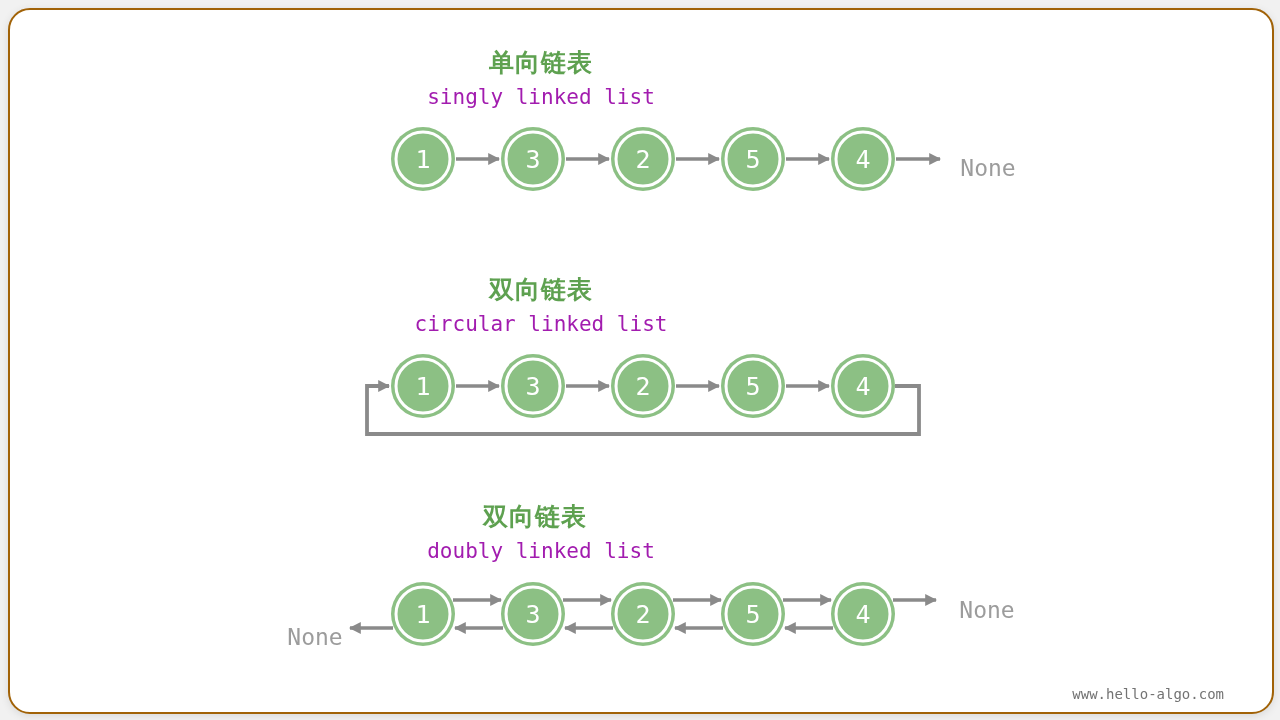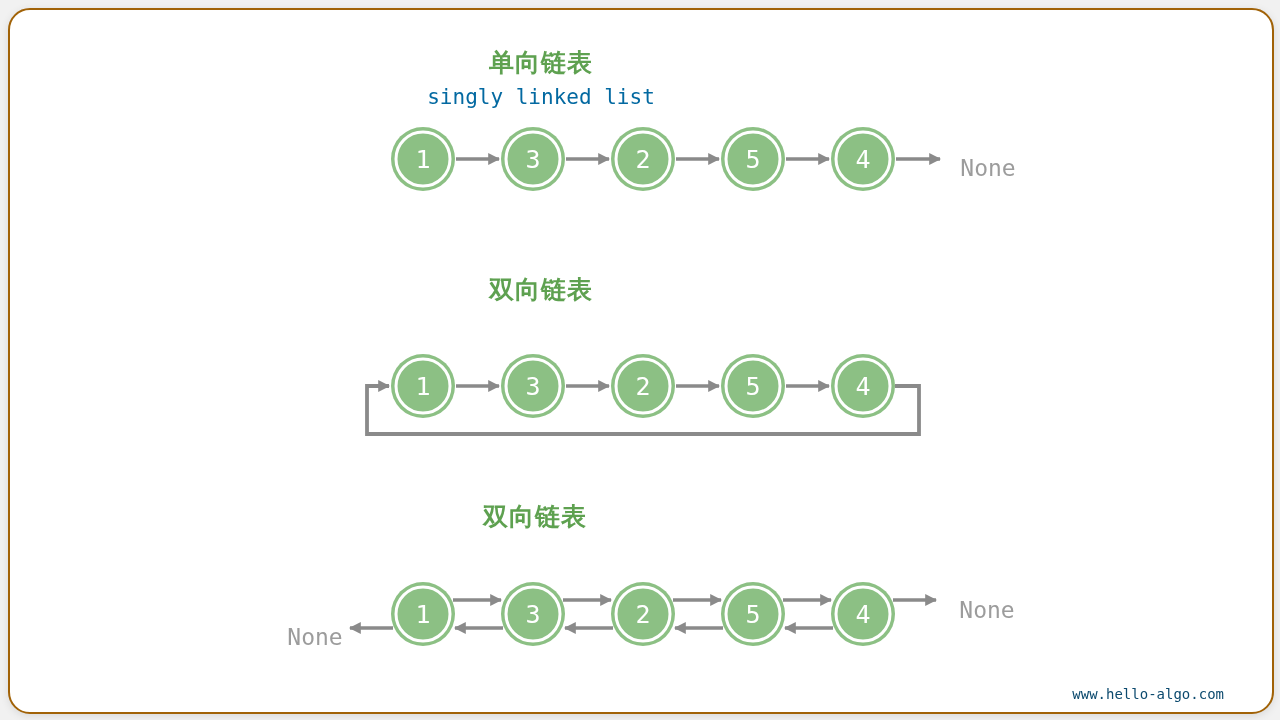--- a/index.html
+++ b/index.html
@@ -24,34 +24,34 @@
   .zh-title {
     font-family: "Liberation Sans", sans-serif;
     font-weight: 700;
     font-size: 25px;
     color: #5ea150;
     letter-spacing: 1px;
   }
   .en-title {
     font-family: "DejaVu Sans Mono", monospace;
     font-size: 21px;
-    color: #0369a1;
+    color: #a21caf;
   }
   .none-label {
     font-family: "DejaVu Sans Mono", monospace;
     font-size: 23px;
     color: #9c9c9c;
   }
   .watermark {
     position: absolute;
     right: 48px;
     top: 676px;
     font-family: "DejaVu Sans Mono", monospace;
     font-size: 14px;
-    color: #0c4a6e;
+    color: #737373;
     white-space: nowrap;
   }
   svg.diagram { position: absolute; left: 0; top: 0; }
   .arrow, .loopline {
     stroke: #8a8a8a;
     stroke-width: 3.3;
     fill: none;
   }
   .loopline { stroke-width: 3.8; }
   .node-outer { fill: #8cc084; }
@@ -65,22 +65,24 @@
 </style>
 </head>
 <body>
 
 <div class="card">
 
   <div class="abs zh-title" style="left:531px; top:52px">单向链表</div>
   <div class="abs en-title" style="left:531px; top:87px">singly linked list</div>
 
   <div class="abs zh-title" style="left:531px; top:279px">双向链表</div>
+  <div class="abs en-title" style="left:531px; top:314px">circular linked list</div>
 
   <div class="abs zh-title" style="left:525px; top:506px">双向链表</div>
+  <div class="abs en-title" style="left:531px; top:541px">doubly linked list</div>
 
   <div class="abs none-label" style="left:978px; top:158px">None</div>
   <div class="abs none-label" style="left:305px; top:627px">None</div>
   <div class="abs none-label" style="left:977px; top:600px">None</div>
 
   <div class="watermark">www.hello-algo.com</div>
 
   <svg class="diagram" width="1262" height="702" viewBox="8 8 1262 702">
     <defs>
       <marker id="ah" viewBox="0 0 10 10" refX="9" refY="5" markerWidth="12" markerHeight="12" orient="auto" markerUnits="userSpaceOnUse">

